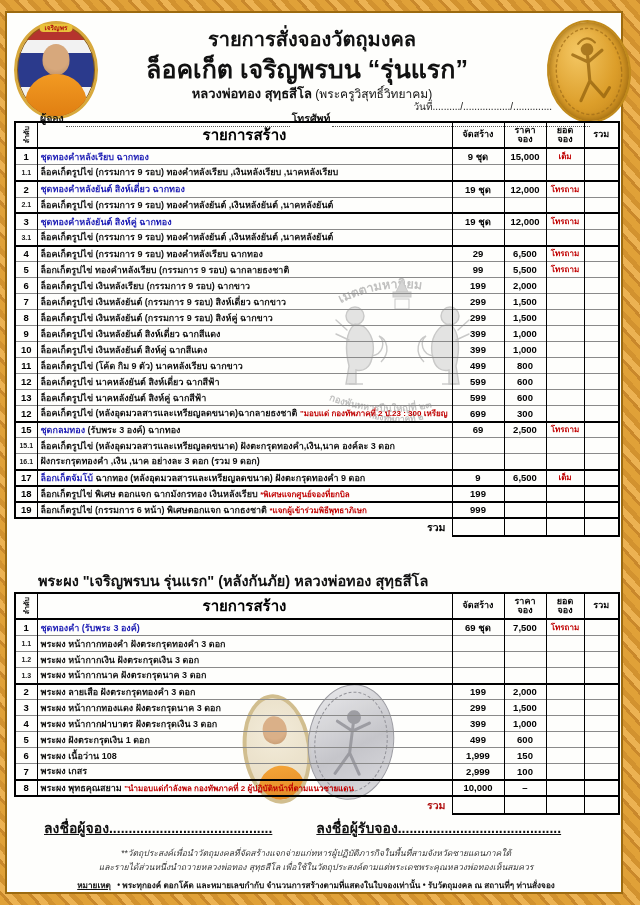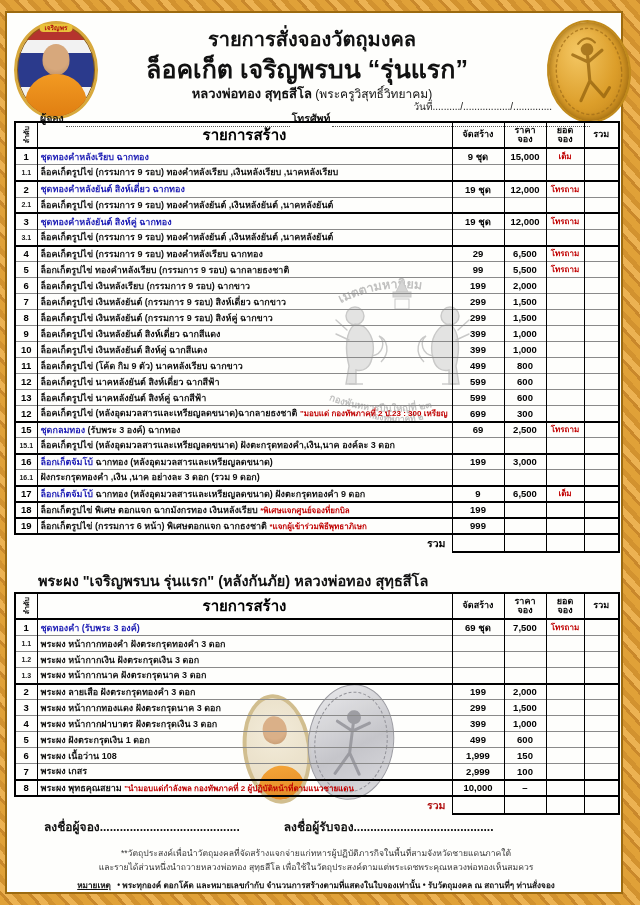--- a/index.html
+++ b/index.html
@@ -78,22 +78,22 @@
      background:radial-gradient(circle at 50% 35%,#f2ead6,#e2d5b8);border:4px solid #cdb884;opacity:.9;}
   .wm-monk .m-head{top:18px;width:24px;height:28px;}
   .wm-monk .m-body{width:46px;height:34px;}
   .wm-monk{overflow:hidden;position:absolute;}
   .wm-coin{left:301px;top:671px;width:84px;height:114px;border-radius:50%;transform:rotate(7deg);
      background:linear-gradient(145deg,#ececee,#c3c3c8 55%,#dcdce0);border:1px solid #97979e;
      position:absolute;opacity:.95;}
   .wm-coin svg{position:absolute;inset:0;}
 
   
-  .signs{left:37px;top:804px;width:540px;display:flex;gap:44px;font-size:12px;font-weight:bold;color:#111;}
-  .note{left:20px;width:578px;text-align:center;font-size:8.6px;color:#333;}
+  .signs{left:37px;top:804px;width:540px;display:flex;gap:44px;font-size:14px;font-weight:bold;color:#111;text-decoration:underline;}
+  .note{left:20px;width:578px;text-align:center;font-size:8.6px;color:#333;font-style:italic;}
   .note1{top:833px;}
   .note2{top:847px;}
   .remark{left:20px;top:866px;width:578px;text-align:center;font-size:8.2px;font-weight:bold;color:#111;}
   .remark .rl{text-decoration:underline;margin-right:4px;}
 </style>
 </head>
 <body>
 
 <div class="sheet">
   <div class="page">
@@ -339,28 +339,20 @@
               <td class="num made">69</td>
               <td class="num price">2,500</td>
               <td class="res">โทรถาม</td>
               <td class="tot"></td>
             </tr>
             <tr class="r-l sub">
               <td class="no">15.1</td>
               <td class="item"><span class="seg-black">ล็อคเก็ตรูปไข่ (หลังอุดมวลสารและเหรียญลดขนาด) ฝังตะกรุดทองคำ,เงิน,นาค องค์ละ 3 ดอก</span></td>
               <td class="num made"></td>
               <td class="num price"></td>
-              <td class="res"></td>
-              <td class="tot"></td>
-            </tr>
-            <tr class="r-g main">
-              <td class="no">16</td>
-              <td class="item"><span class="seg-blue">ล็อกเก็ตจัมโบ้</span><span class="seg-black"> ฉากทอง (หลังอุดมวลสารและเหรียญลดขนาด)</span></td>
-              <td class="num made">199</td>
-              <td class="num price">3,000</td>
               <td class="res"></td>
               <td class="tot"></td>
             </tr>
             <tr class="r-l sub">
               <td class="no">16.1</td>
               <td class="item"><span class="seg-black">ฝังกระกรุดทองคำ ,เงิน ,นาค อย่างละ 3 ดอก (รวม 9 ดอก)</span></td>
               <td class="num made"></td>
               <td class="num price"></td>
               <td class="res"></td>
               <td class="tot"></td>

